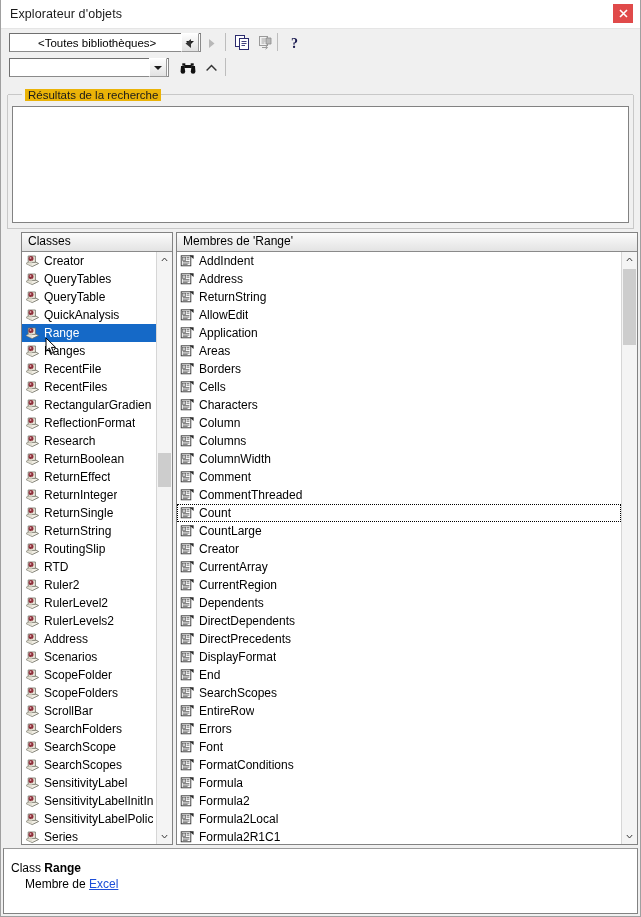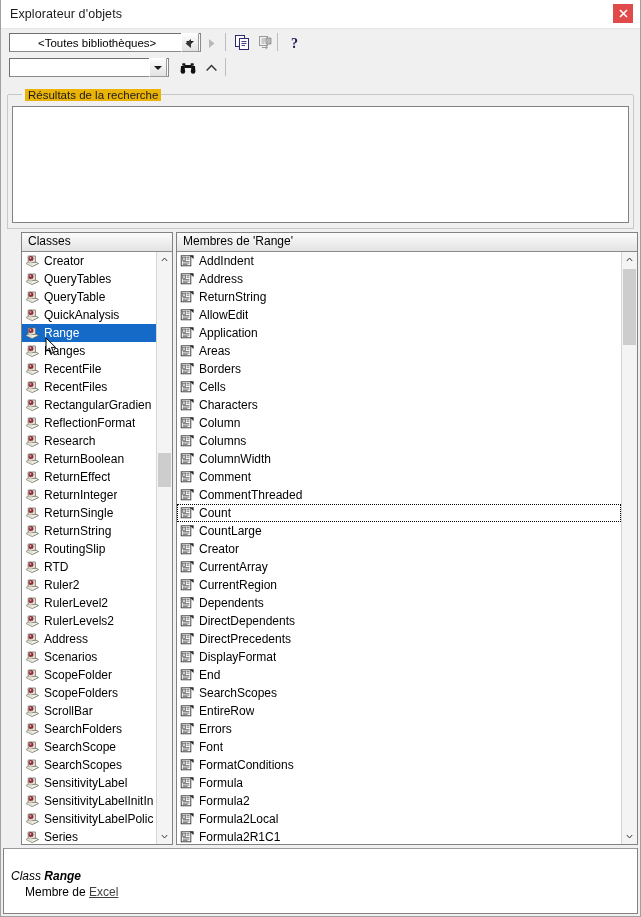--- a/index.html
+++ b/index.html
@@ -239,25 +239,25 @@
     height: 66px;
     margin: 3px 2px 2px 2px;
     background: #ffffff;
     border: 1px solid #828282;
     border-top: 1px solid #9a9a9a;
     box-sizing: border-box;
     padding: 4px 6px;
     font-size: 12px;
     position: relative;
   }
-  .details .ln1 { margin: 16px 0 2px 1px; font-style: italic; }
+  .details .ln1 { margin: 8px 0 2px 1px; }
   .details .ln1 b { font-weight: bold; }
   .details .ln2 { margin-left: 15px; }
   .details a {
-    color: #404040;
+    color: #1d4ed8;
     text-decoration: underline;
     cursor: pointer;
   }
   .splitter-h {
     position: absolute;
     left: 0; right: 0; top: -3px; height: 2px;
     background: #f0f0f0;
   }
 
   

